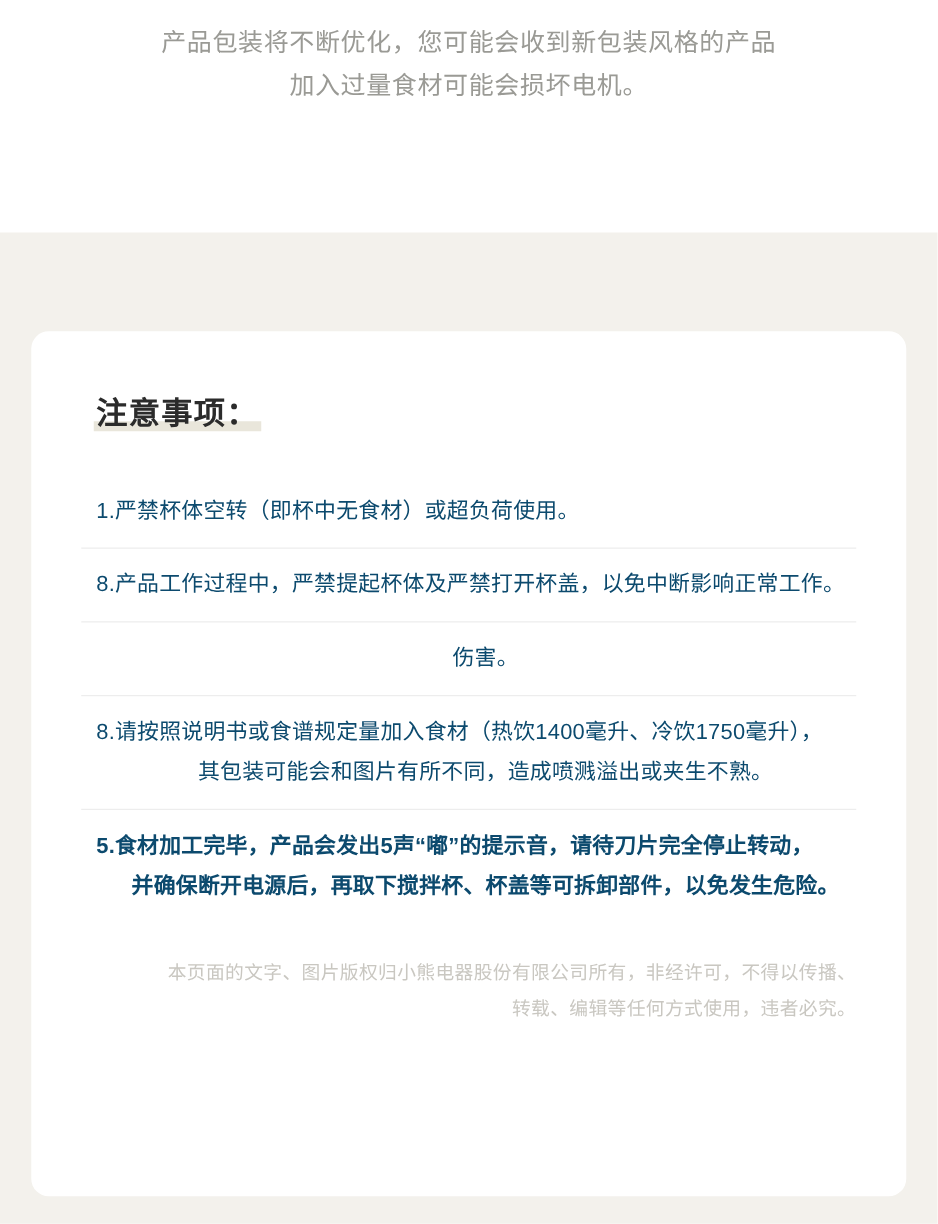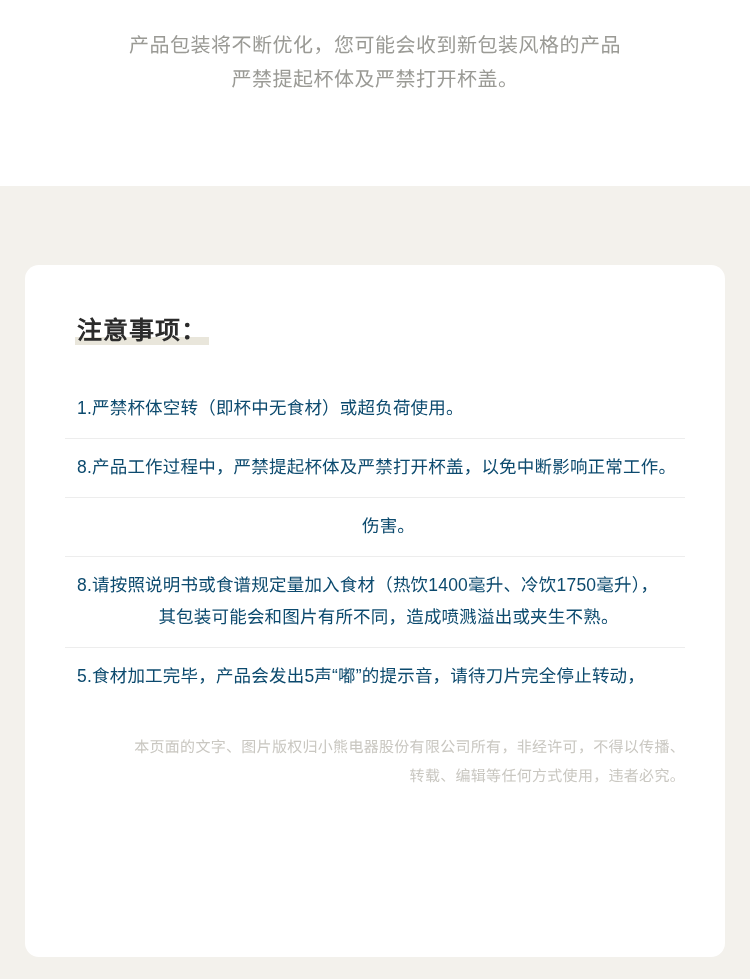--- a/index.html
+++ b/index.html
@@ -24,21 +24,21 @@
 
   
   .top-notice {
     position: absolute;
     top: 0;
     left: 0;
     width: 750px;
     height: 186px;
     background: #ffffff;
     box-sizing: border-box;
-    padding-top: 28px;
+    padding-top: 18px;
     text-align: center;
   }
   .top-notice-line {
     font-size: 20px;
     line-height: 34px;
     color: #9a9a95;
     letter-spacing: 0.5px;
   }
 
   
@@ -96,20 +96,21 @@
   .note-item {
     font-size: 17.5px;
     line-height: 32px;
     color: #0c4a6e;
     padding: 12px 2px 14px 12px;
     border-bottom: 1px solid #ededed;
     letter-spacing: 0.2px;
   }
   .note-item:last-child {
     border-bottom: none;
+    font-weight: bold;
   }
   .note-item .note-indent {
     display: block;
     padding-left: 17px;
     text-align: center;
   }
 
   .card-footer {
     margin-top: 26px;
     text-align: right;
@@ -119,21 +120,21 @@
     letter-spacing: 0.3px;
   }
 </style>
 </head>
 <body>
 
 <div class="page">
 
   <div class="top-notice">
     <div class="top-notice-line">产品包装将不断优化，您可能会收到新包装风格的产品</div>
-    <div class="top-notice-line">严禁提起杯体及严禁打开杯盖。</div>
+    <div class="top-notice-line">加入过量食材可能会损坏电机。</div>
   </div>
 
   <div class="beige-area">
 
     <div class="card">
 
       <div class="card-title-wrap">
         <span class="card-title-underline"></span>
         <span class="card-title">注意事项：</span>
       </div>
@@ -147,20 +148,21 @@
         </li>
         <li class="note-item">
           <span class="note-indent">伤害。</span>
         </li>
         <li class="note-item">
           <span>8.请按照说明书或食谱规定量加入食材（热饮1400毫升、冷饮1750毫升），</span>
           <span class="note-indent">其包装可能会和图片有所不同，造成喷溅溢出或夹生不熟。</span>
         </li>
         <li class="note-item">
           <span>5.食材加工完毕，产品会发出5声“嘟”的提示音，请待刀片完全停止转动，</span>
+          <span class="note-indent">并确保断开电源后，再取下搅拌杯、杯盖等可拆卸部件，以免发生危险。</span>
         </li>
       </ul>
 
       <div class="card-footer">
         <div>本页面的文字、图片版权归小熊电器股份有限公司所有，非经许可，不得以传播、</div>
         <div>转载、编辑等任何方式使用，违者必究。</div>
       </div>
 
     </div>
   </div>

